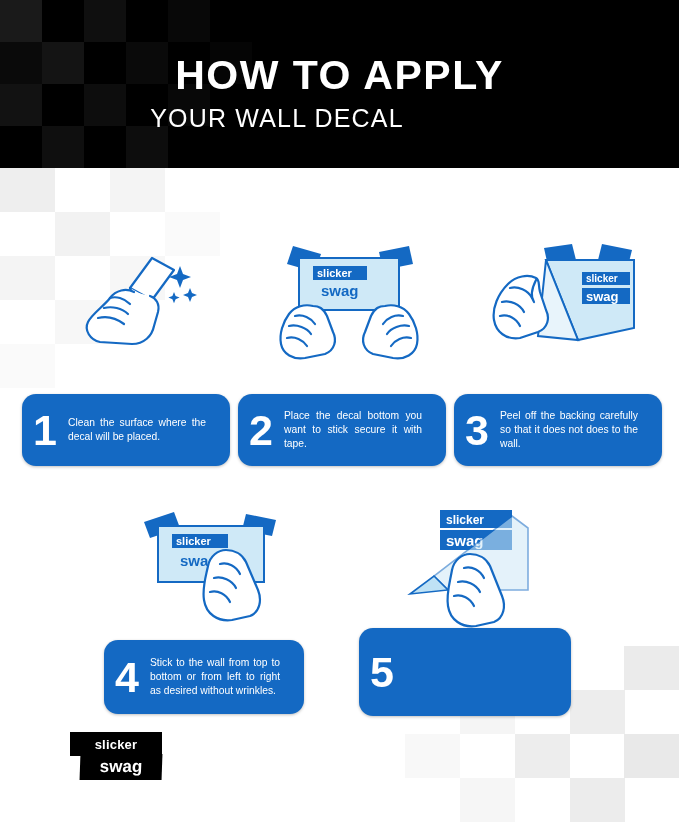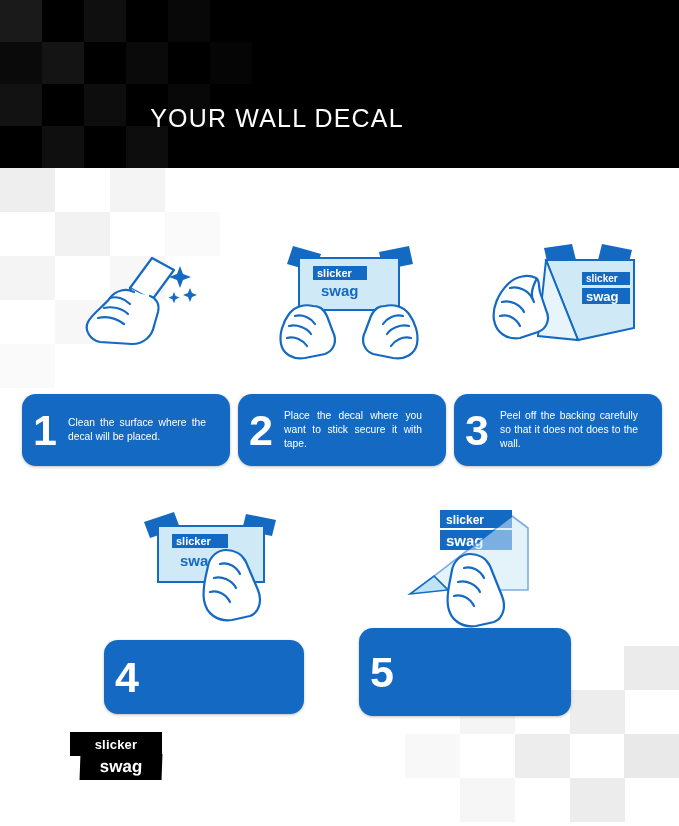--- a/index.html
+++ b/index.html
@@ -154,20 +154,21 @@
     <div class="chk" style="left:0px;  top:84px;  width:42px; height:42px; opacity:0.07;"></div>
     <div class="chk" style="left:84px; top:84px;  width:42px; height:42px; opacity:0.05;"></div>
     <div class="chk" style="left:42px; top:126px; width:42px; height:42px; opacity:0.06;"></div>
     <div class="chk" style="left:126px;top:42px;  width:42px; height:42px; opacity:0.04;"></div>
     <div class="chk" style="left:126px;top:126px; width:42px; height:42px; opacity:0.05;"></div>
     <div class="chk" style="left:168px;top:0px;   width:42px; height:42px; opacity:0.03;"></div>
     <div class="chk" style="left:168px;top:84px;  width:42px; height:42px; opacity:0.03;"></div>
     <div class="chk" style="left:0px;  top:42px;  width:42px; height:42px; opacity:0.04;"></div>
     <div class="chk" style="left:210px;top:42px;  width:42px; height:42px; opacity:0.02;"></div>
   </div>
+  <div class="header-title">HOW TO APPLY</div>
   <div class="header-sub">YOUR WALL DECAL</div>
 </div>
 
 <div class="bgchk" style="left:0px;   top:168px; width:55px; height:44px; background:#eeeeee;"></div>
 <div class="bgchk" style="left:55px;  top:212px; width:55px; height:44px; background:#f2f2f2;"></div>
 <div class="bgchk" style="left:110px; top:168px; width:55px; height:44px; background:#f4f4f4;"></div>
 <div class="bgchk" style="left:0px;   top:256px; width:55px; height:44px; background:#f4f4f4;"></div>
 <div class="bgchk" style="left:110px; top:256px; width:55px; height:44px; background:#f7f7f7;"></div>
 <div class="bgchk" style="left:55px;  top:300px; width:55px; height:44px; background:#f7f7f7;"></div>
 <div class="bgchk" style="left:0px;   top:344px; width:55px; height:44px; background:#fafafa;"></div>
@@ -270,21 +271,21 @@
     </svg>
   </div>
 
   <div class="step-bar" style="left:18px; top:226px; width:208px; height:72px;">
     <div class="step-num">1</div>
     <div class="step-text">Clean the surface where the decal will be placed.</div>
   </div>
 
   <div class="step-bar" style="left:234px; top:226px; width:208px; height:72px;">
     <div class="step-num">2</div>
-    <div class="step-text">Place the decal where you want to stick secure it with tape.</div>
+    <div class="step-text">Place the decal bottom you want to stick secure it with tape.</div>
   </div>
 
   <div class="step-bar" style="left:450px; top:226px; width:208px; height:72px;">
     <div class="step-num">3</div>
     <div class="step-text">Peel off the backing carefully so that it does not does to the wall.</div>
   </div>
 
   <div class="illus" style="left:130px; top:340px; width:160px; height:128px;">
     <svg width="160" height="128" viewBox="0 0 160 128" xmlns="http://www.w3.org/2000/svg">
 
@@ -328,20 +329,21 @@
                  L90 116 C100 112 102 100 98 90 L86 60 C82 52 74 48 66 48 Z"></path>
         <path d="M60 62 C68 60 76 64 80 72"></path>
         <path d="M54 76 C62 74 72 78 76 86"></path>
         <path d="M50 90 C58 88 66 92 70 100"></path>
       </g>
     </svg>
   </div>
 
   <div class="step-bar" style="left:100px; top:472px; width:200px; height:74px;">
     <div class="step-num">4</div>
+    <div class="step-text">Stick to the wall from top to bottom or from left to right as desired without wrinkles.</div>
   </div>
 
   <div class="step-bar" style="left:355px; top:460px; width:212px; height:88px;">
     <div class="step-num">5</div>
   </div>
 
   <div class="logo">
     <div class="logo-top">slicker</div>
     <div class="logo-bottom">swag</div>
   </div>

